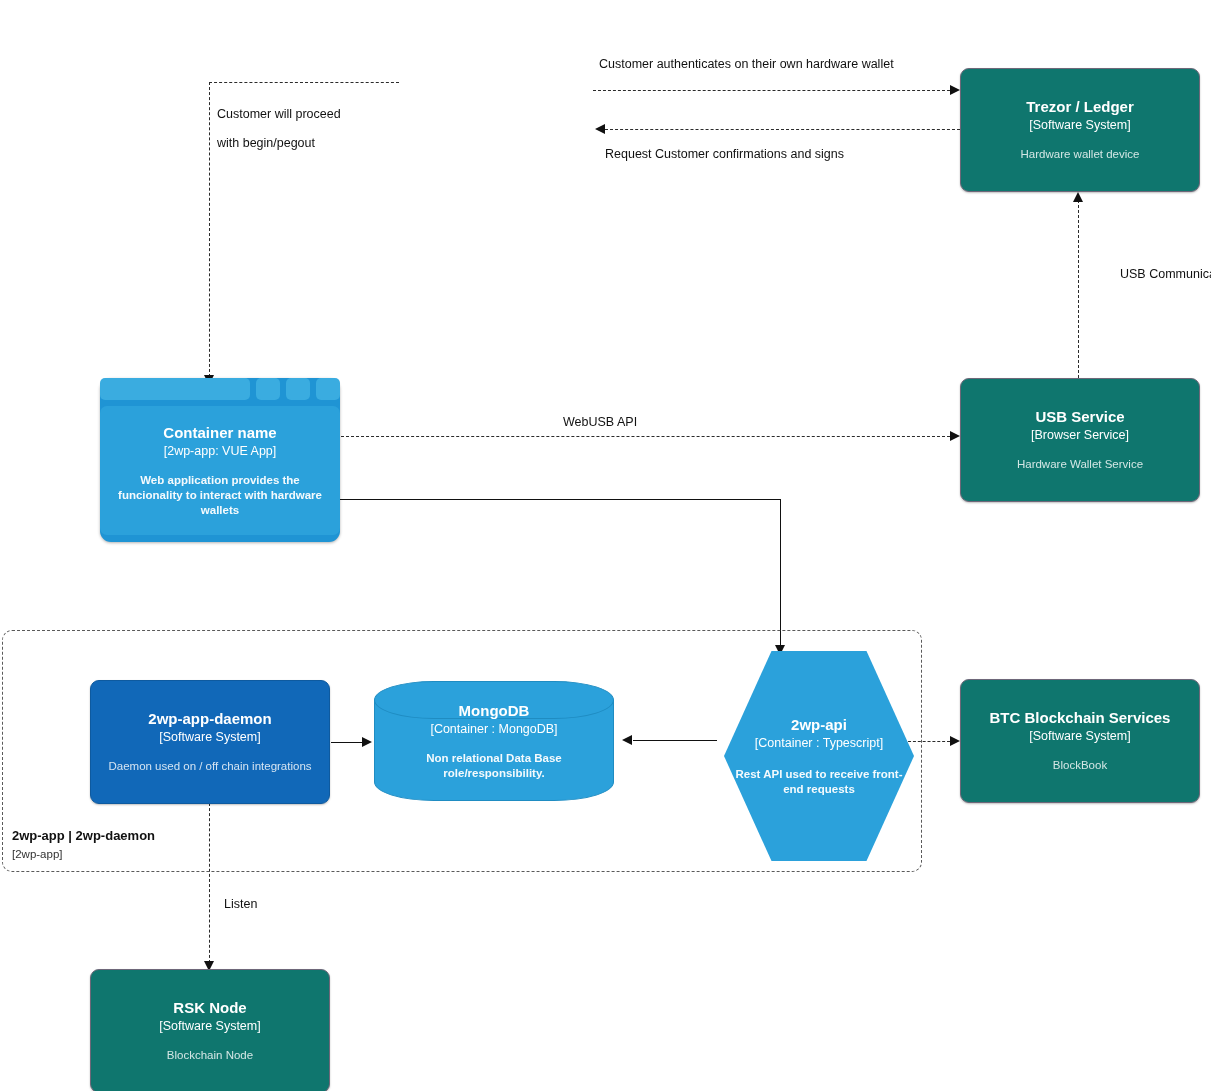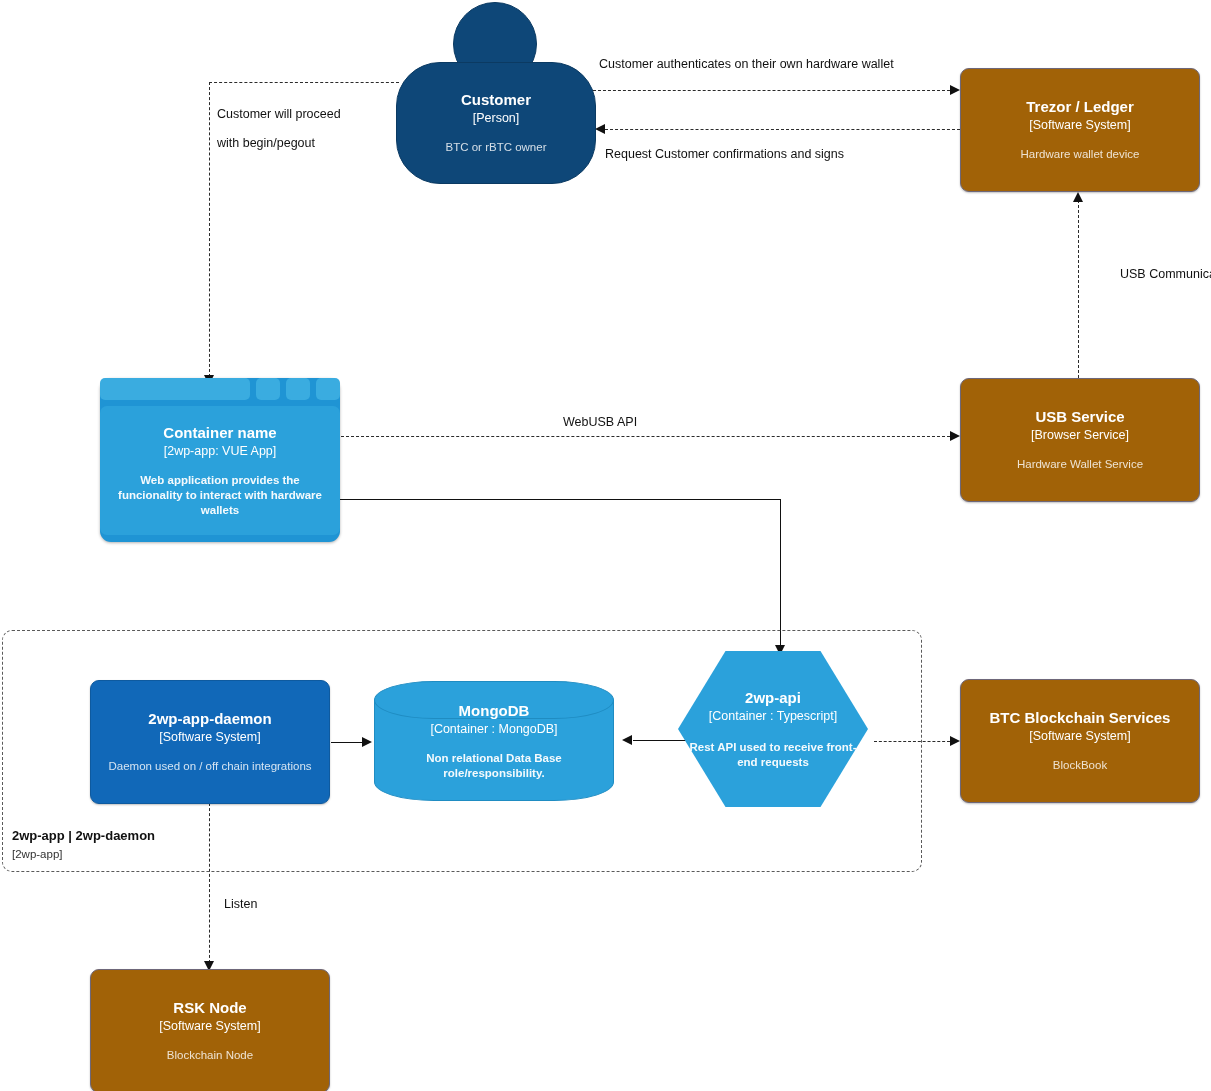--- a/index.html
+++ b/index.html
@@ -6,21 +6,21 @@
   body{font-family:"Liberation Sans","DejaVu Sans",sans-serif;}
   #canvas{position:relative;width:1211px;height:1091px;background:#fff;overflow:hidden;}
 
   .node{position:absolute;box-sizing:border-box;display:flex;flex-direction:column;
         align-items:center;justify-content:center;text-align:center;color:#fff;}
   .n-title{font-weight:bold;font-size:15px;line-height:18px;}
   .n-tech{font-size:12.5px;line-height:16px;margin-top:1px;}
   .n-desc{font-size:11.5px;line-height:15px;margin-top:14px;opacity:.82;padding:0 12px;}
 
   
-  .box-sys{background:#a16207;border:1px solid #6e6779;border-radius:9px;
+  .box-sys{background:#0f766e;border:1px solid #6e6779;border-radius:9px;
            box-shadow:0 1px 2px rgba(0,0,0,.25);}
   
   .box-blue{background:#1168b8;border:1px solid #0e5a9f;border-radius:9px;
             box-shadow:0 1px 2px rgba(0,0,0,.25);}
 
   
   .person{position:absolute;}
   .person .head{position:absolute;left:50%;top:0;transform:translateX(-50%);
       width:82px;height:82px;border-radius:50%;background:#0e4778;border:1px solid #0b3a62;}
   .person .body{position:absolute;left:0;top:60px;width:100%;height:120px;
@@ -114,28 +114,20 @@
   <div class="arrow ar-right" style="left:950px;top:735.5px;"></div>
 
   <div class="e-v-dash" style="left:209px;top:803px;height:160px;"></div>
   <div class="arrow ar-down" style="left:203.5px;top:961px;"></div>
   <div class="e-label" style="left:224px;top:894px;">Listen</div>
 
   <div class="boundary" style="left:2px;top:630px;width:918px;height:240px;"></div>
   <div class="boundary-title" style="left:12px;top:828px;">2wp-app | 2wp-daemon</div>
   <div class="boundary-tech" style="left:12px;top:848px;">[2wp-app]</div>
 
-  <div class="person" style="left:396px;top:2px;width:198px;height:180px;">
-    <div class="head"></div>
-    <div class="body">
-      <div class="n-title">Customer</div>
-      <div class="n-tech">[Person]</div>
-      <div class="n-desc">BTC or rBTC owner</div>
-    </div>
-  </div>
 
   <div class="node box-sys" style="left:960px;top:68px;width:240px;height:124px;">
     <div class="n-title">Trezor / Ledger</div>
     <div class="n-tech">[Software System]</div>
     <div class="n-desc">Hardware wallet device</div>
   </div>
 
   <div class="node box-sys" style="left:960px;top:378px;width:240px;height:124px;">
     <div class="n-title">USB Service</div>
     <div class="n-tech">[Browser Service]</div>
@@ -166,21 +158,21 @@
     <div class="bot"></div>
     <div class="mid"></div>
     <div class="top"></div>
     <div class="lbl">
       <div class="n-title">MongoDB</div>
       <div class="n-tech">[Container : MongoDB]</div>
       <div class="n-desc">Non relational Data Base role/responsibility.</div>
     </div>
   </div>
 
-  <div class="hex" style="left:678px;top:651px;width:190px;height:156px;">
+  <div class="hex" style="left:724px;top:651px;width:190px;height:210px;">
     <div class="shape"></div>
     <div class="lbl">
       <div class="n-title">2wp-api</div>
       <div class="n-tech">[Container : Typescript]</div>
       <div class="n-desc" style="margin-top:16px;padding:0 4px;">Rest API used to receive front-end requests</div>
     </div>
   </div>
 
   <div class="node box-sys" style="left:960px;top:679px;width:240px;height:124px;">
     <div class="n-title">BTC Blockchain Services</div>

